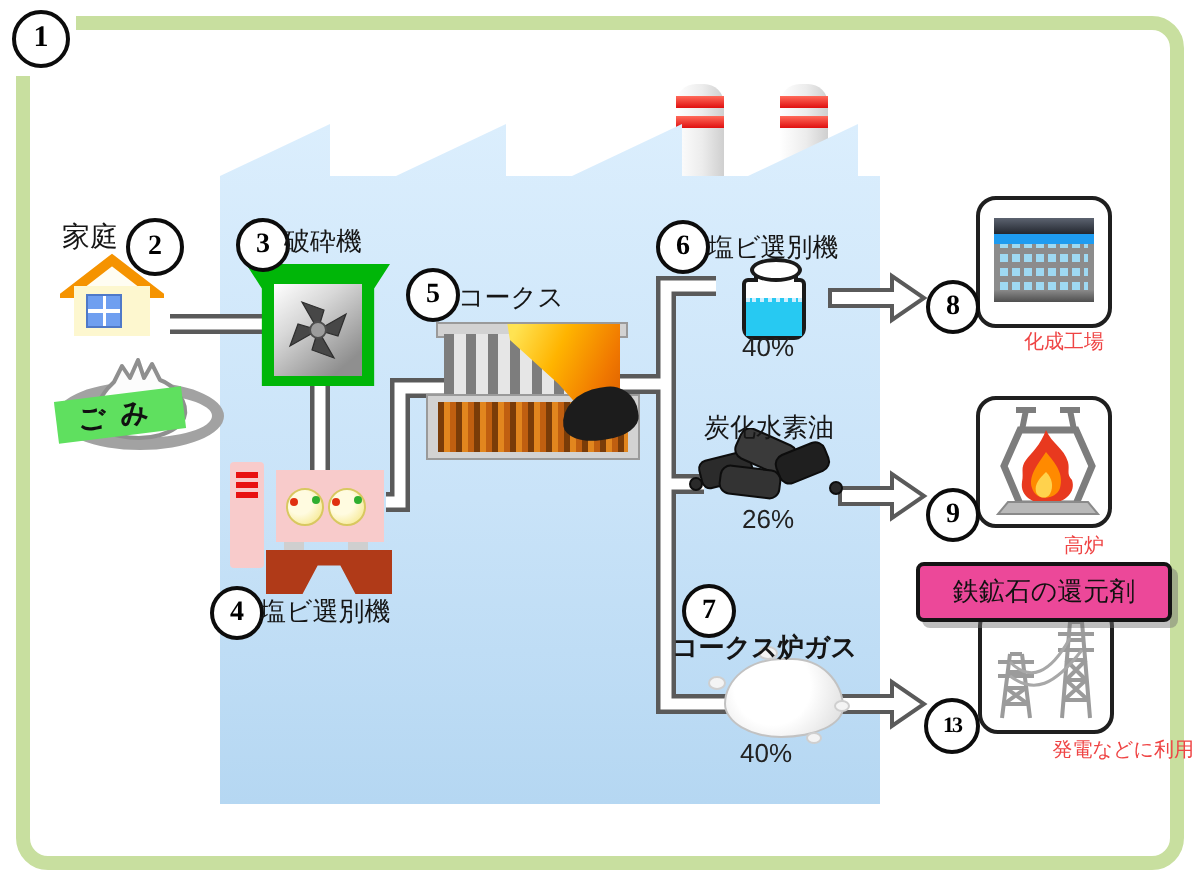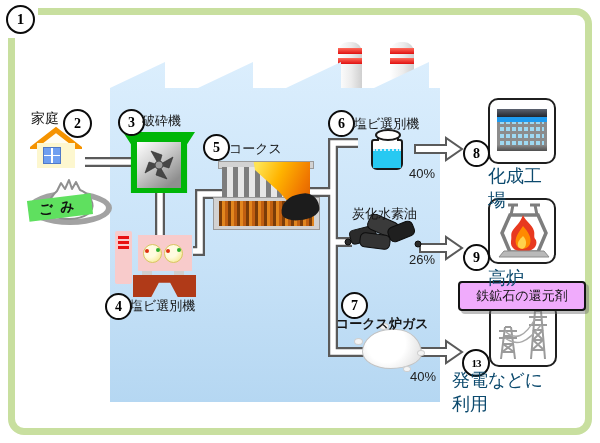--- a/index.html
+++ b/index.html
@@ -20,21 +20,21 @@
   .factory-body{left:110px;top:62px;width:330px;height:340px;z-index:1;
     background:linear-gradient(180deg,#dbeefd 0%,#c9e3f8 55%,#b5d7f2 100%);
     clip-path:polygon(0 26px,55px 0,55px 26px,88px 26px,143px 0,143px 26px,176px 26px,231px 0,231px 26px,264px 26px,319px 0,319px 26px,330px 26px,330px 340px,0 340px);}
   
   .pipes{left:0;top:0;z-index:2;}
   .pipe-outer{stroke:#5a5a5a;stroke-width:10;fill:none;}
   .pipe-inner{stroke:#ffffff;stroke-width:5.5;fill:none;}
   .flow-arrow{fill:#ffffff;stroke:#5a5a5a;stroke-width:2;}
   
   .lbl{color:#151515;font-size:13px;white-space:nowrap;z-index:6;}
-  .pct{color:#222;font-size:13px;text-align:right;z-index:6;margin-left:32px;}
+  .pct{color:#222;font-size:13px;text-align:left;z-index:6;}
   
   .house{left:30px;top:126px;width:52px;height:44px;z-index:3;}
   .house-body{left:7px;top:17px;width:38px;height:25px;background:#fdf7cf;}
   .house-window{left:13px;top:21px;width:16px;height:15px;border:1px solid #4f79c8;
     background:linear-gradient(to right,transparent 46%,#fff 46% 56%,transparent 56%),
                linear-gradient(to bottom,transparent 44%,#fff 44% 56%,transparent 56%),#6f9ff0;}
   
   .garbage{left:28px;top:176px;width:88px;height:50px;z-index:3;}
   .garbage-dish{left:0;top:15px;width:72px;height:22px;border:6px solid #a2a2a2;border-radius:50%;}
   .gomi-label{left:0;top:21px;width:64px;height:21px;background:#5fe05f;transform:rotate(-7deg);z-index:3;
@@ -84,23 +84,23 @@
   .speck{position:absolute;background:#f4f4f4;border:1px solid #cfcfcf;border-radius:50%;}
   
   .destbox{width:64px;height:62px;background:#fff;border:2px solid #1f1f1f;border-radius:10px;z-index:3;}
   .bldg{left:7px;top:9px;width:50px;height:42px;}
   .bldg-roof{height:8px;background:linear-gradient(#5c6370,#23272f);}
   .bldg-stripe{height:5px;background:#1e9bf0;}
   .bldg-wall{height:23px;border-left:3px solid #8c8c8c;border-right:3px solid #8c8c8c;box-sizing:border-box;
     background:repeating-linear-gradient(90deg,rgba(0,0,0,0) 0 4px,#8c8c8c 4px 6px),
                repeating-linear-gradient(0deg,rgba(0,0,0,0) 0 4px,#8c8c8c 4px 7px),#9ed9f2;}
   .bldg-bottom{height:6px;background:linear-gradient(#8a8a8a,#4f4f4f);}
-  .agent-box{left:458px;top:281px;width:124px;height:26px;background:#f0abfc;border:2px solid #141414;border-radius:4px;
+  .agent-box{left:458px;top:281px;width:124px;height:26px;background:#ec4899;border:2px solid #141414;border-radius:4px;
     box-shadow:3px 3px 0 rgba(110,110,110,.45);z-index:5;text-align:center;line-height:26px;font-size:13px;color:#111;}
-  .cap{font-size:18px;color:#0c4a6e;text-align:left;z-index:6;}
+  .cap{font-size:10px;color:#ef4444;text-align:right;z-index:6;}
 </style>
 </head>
 <body>
 
 <div class="abs frame"></div>
 <div class="abs corner-patch"></div>
 
 <div class="abs chimney" style="left:338px;">
   <span class="stripe" style="top:6px;"></span>
   <span class="stripe" style="top:16px;"></span>
@@ -250,16 +250,16 @@
       <path d="M9,47 H21 M10,39 H20 M10,31 H20 M9,47 L20,39 M21,47 L10,39"></path>
       <path d="M6,26 H24 M6,33 H24"></path>
     </g>
     <g stroke="#a8a8a8" stroke-width="1.5" fill="none">
       <path d="M12,26 C22,36 32,32 42,14"></path>
       <path d="M12,33 C24,42 34,38 48,20"></path>
     </g>
   </svg>
 </div>
 <div class="abs agent-box">鉄鉱石の還元剤</div>
-<div class="abs cap" style="left:452px;top:368px;width:96px;">発電などに利用</div>
+<div class="abs cap" style="left:501px;top:368px;width:96px;">発電などに利用</div>
 
 <div class="abs badge big" style="left:6px;top:5px;">1</div>
 <div class="abs badge" style="left:63px;top:109px;width:25px;height:25px;line-height:25px;">2</div>
 
 </body></html>

